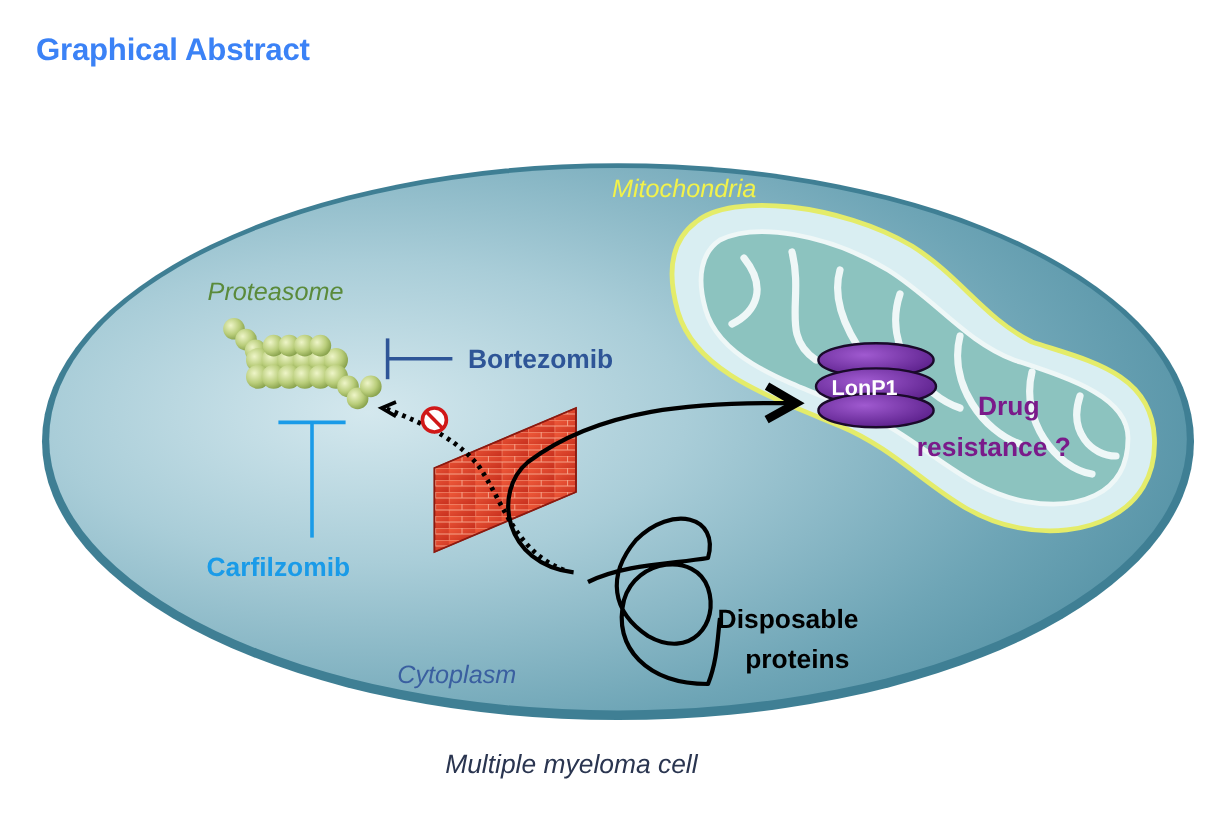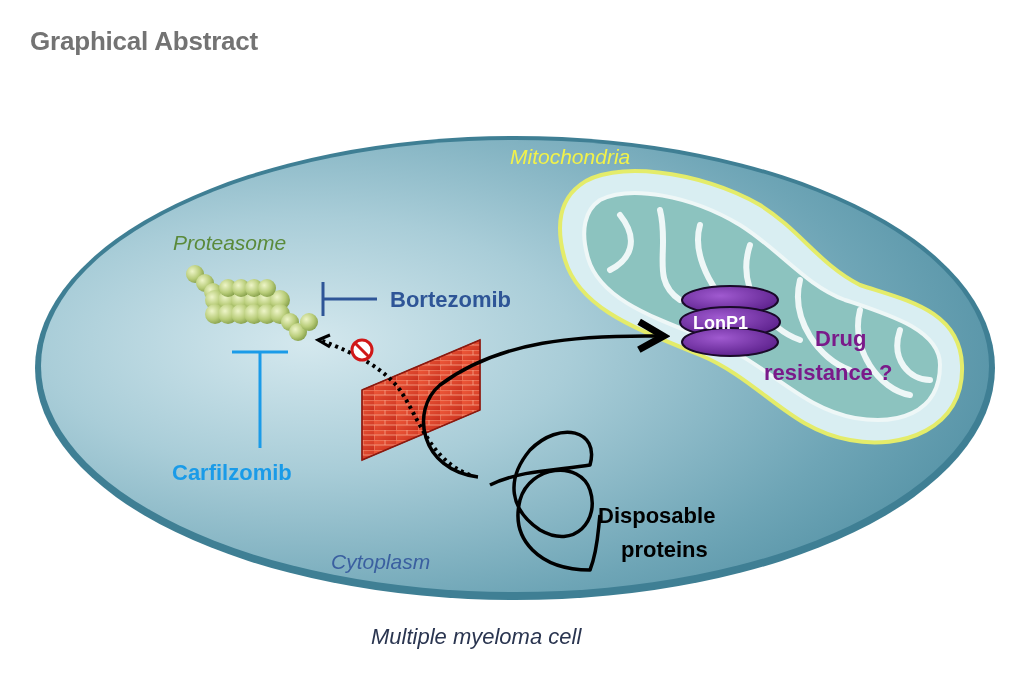--- a/index.html
+++ b/index.html
@@ -1,17 +1,17 @@
 <!DOCTYPE html>
 <html><head>
 <meta charset="utf-8">
 <style>
   html, body { margin:0; padding:0; background:#ffffff; }
   body { width:1024px; height:683px; position:relative; overflow:hidden; font-family:"Liberation Sans", sans-serif; }
-  #title { position:absolute; left:30px; top:26px; font-size:26px; font-weight:bold; color:#737373; letter-spacing:-0.2px; }
+  #title { position:absolute; left:30px; top:26px; font-size:26px; font-weight:bold; color:#3b82f6; letter-spacing:-0.2px; }
   svg#diagram { position:absolute; left:0; top:0; }
   .lbl { font-family:"Liberation Sans", sans-serif; }
 </style>
 </head>
 <body>
 
 <div id="title">Graphical Abstract</div>
 
 <svg id="diagram" width="1024" height="683" viewBox="0 0 1024 683">
   <defs>

